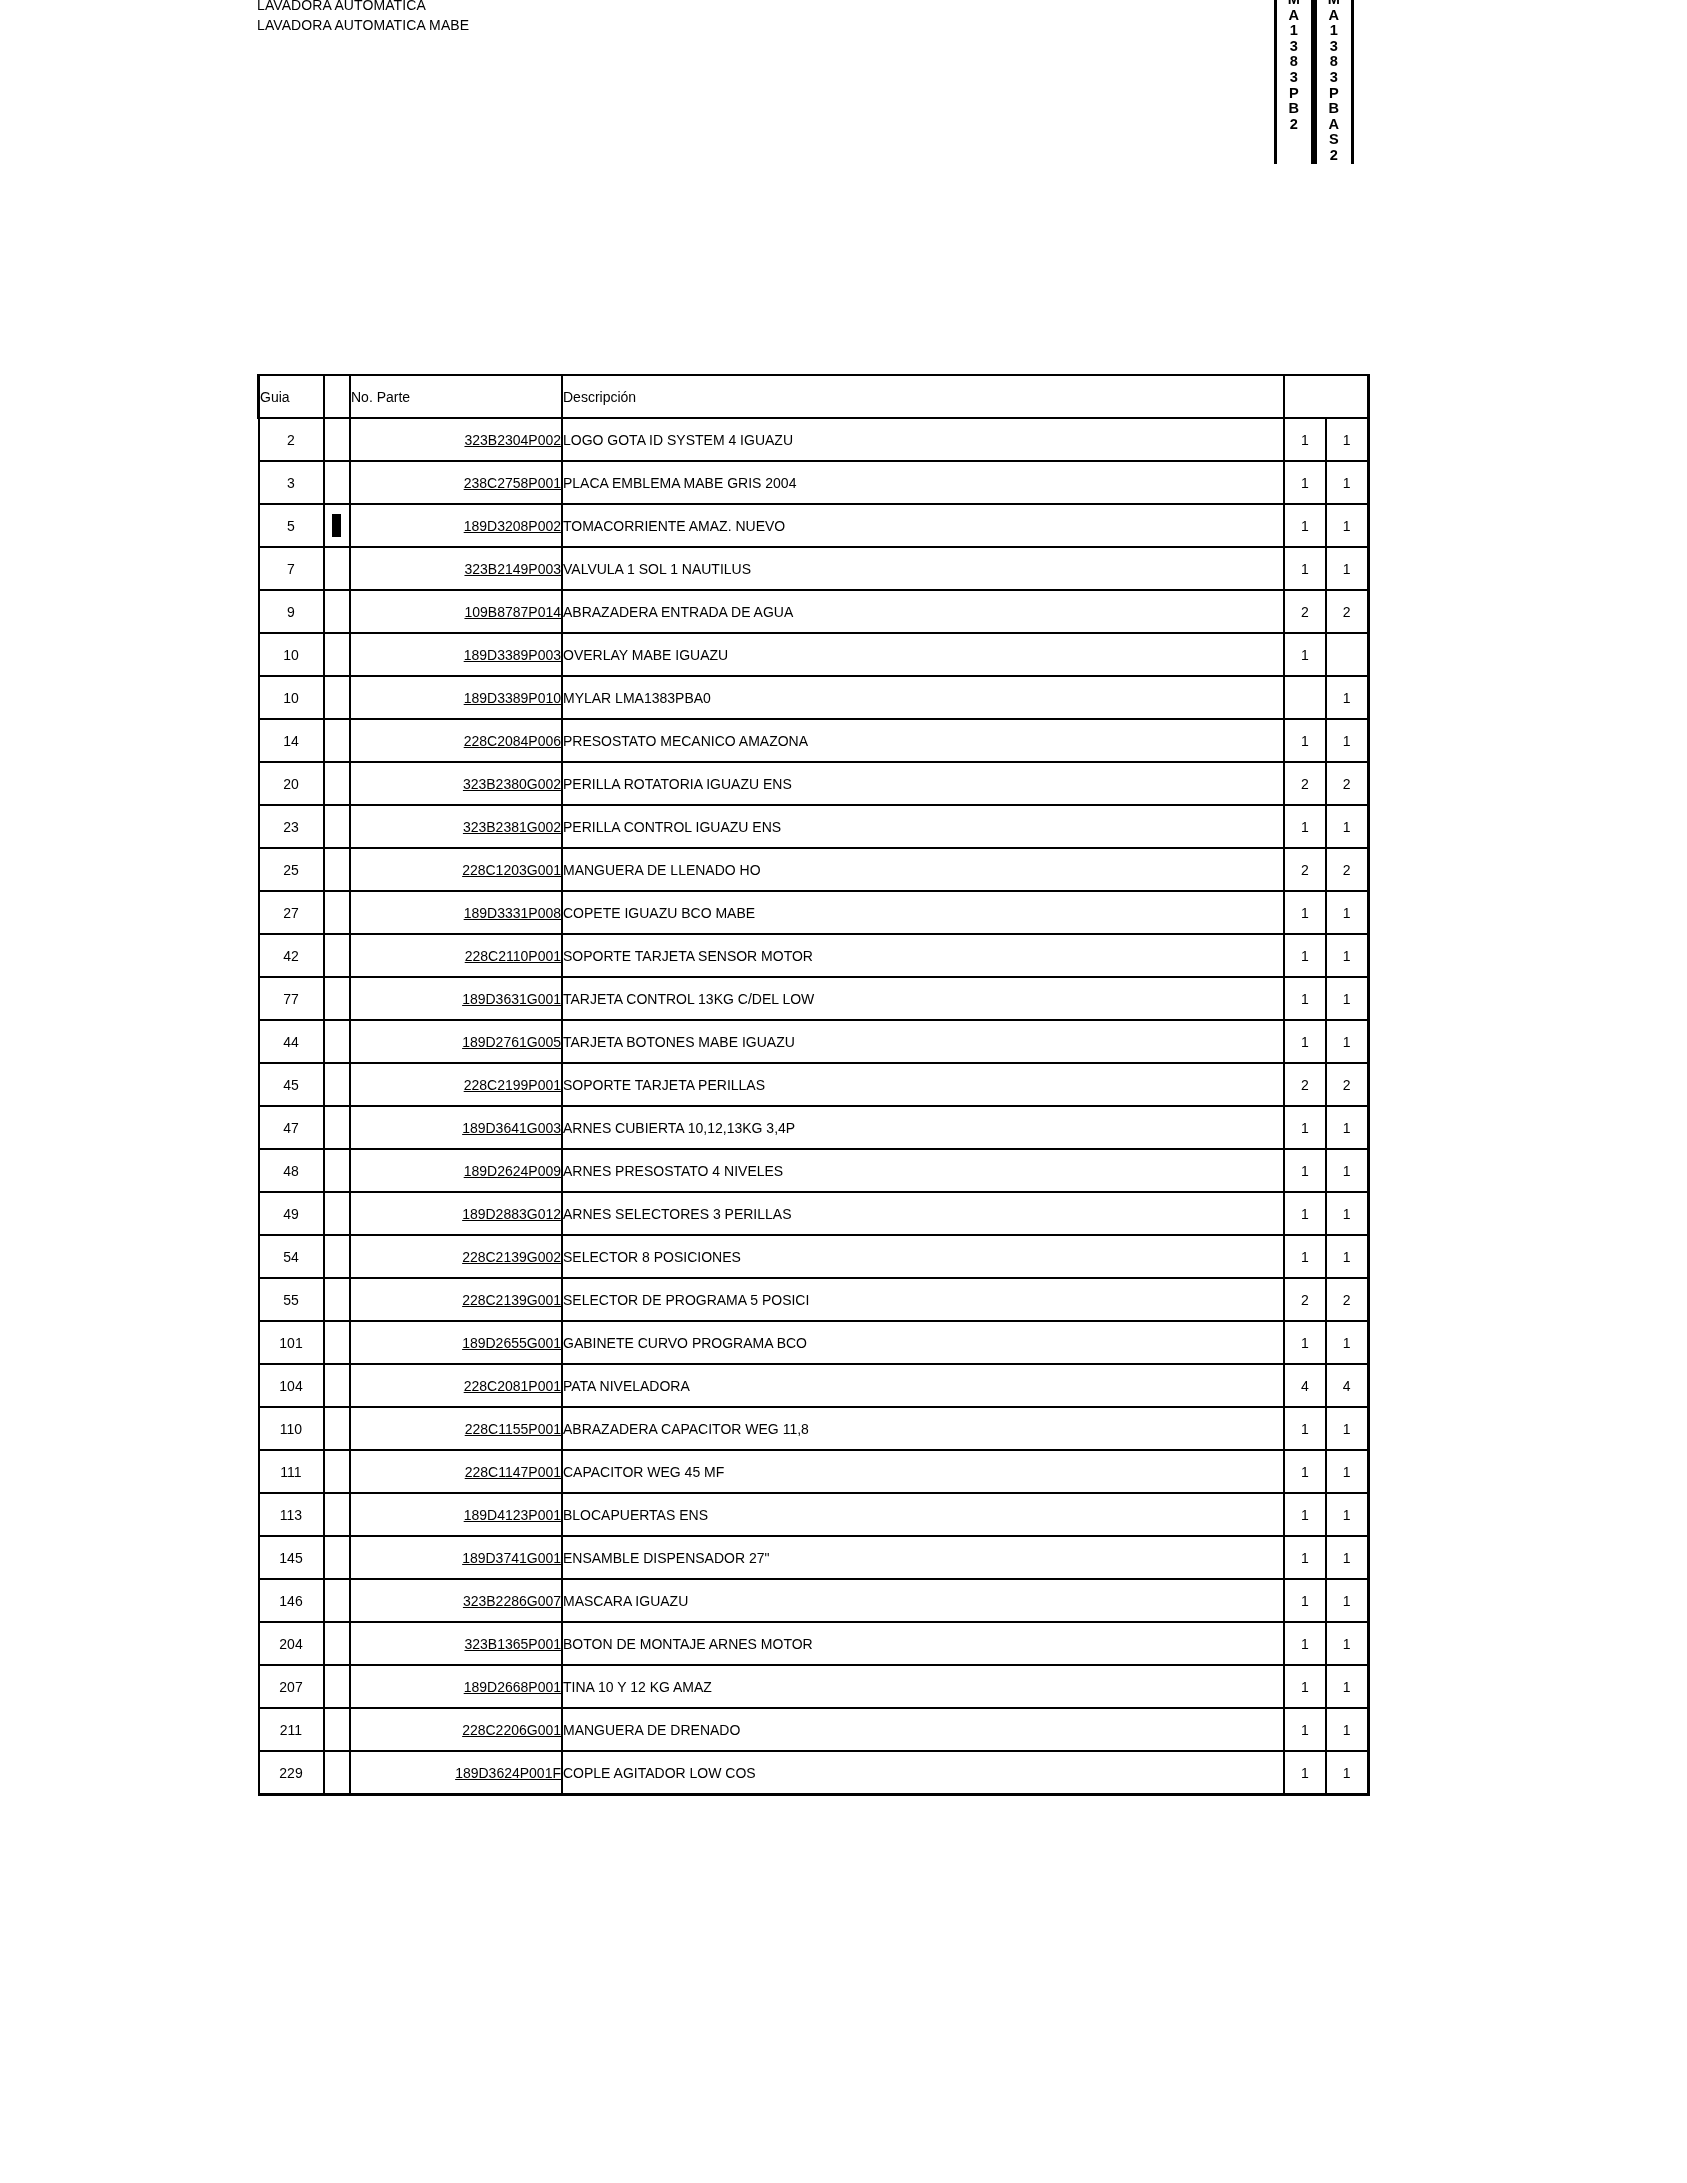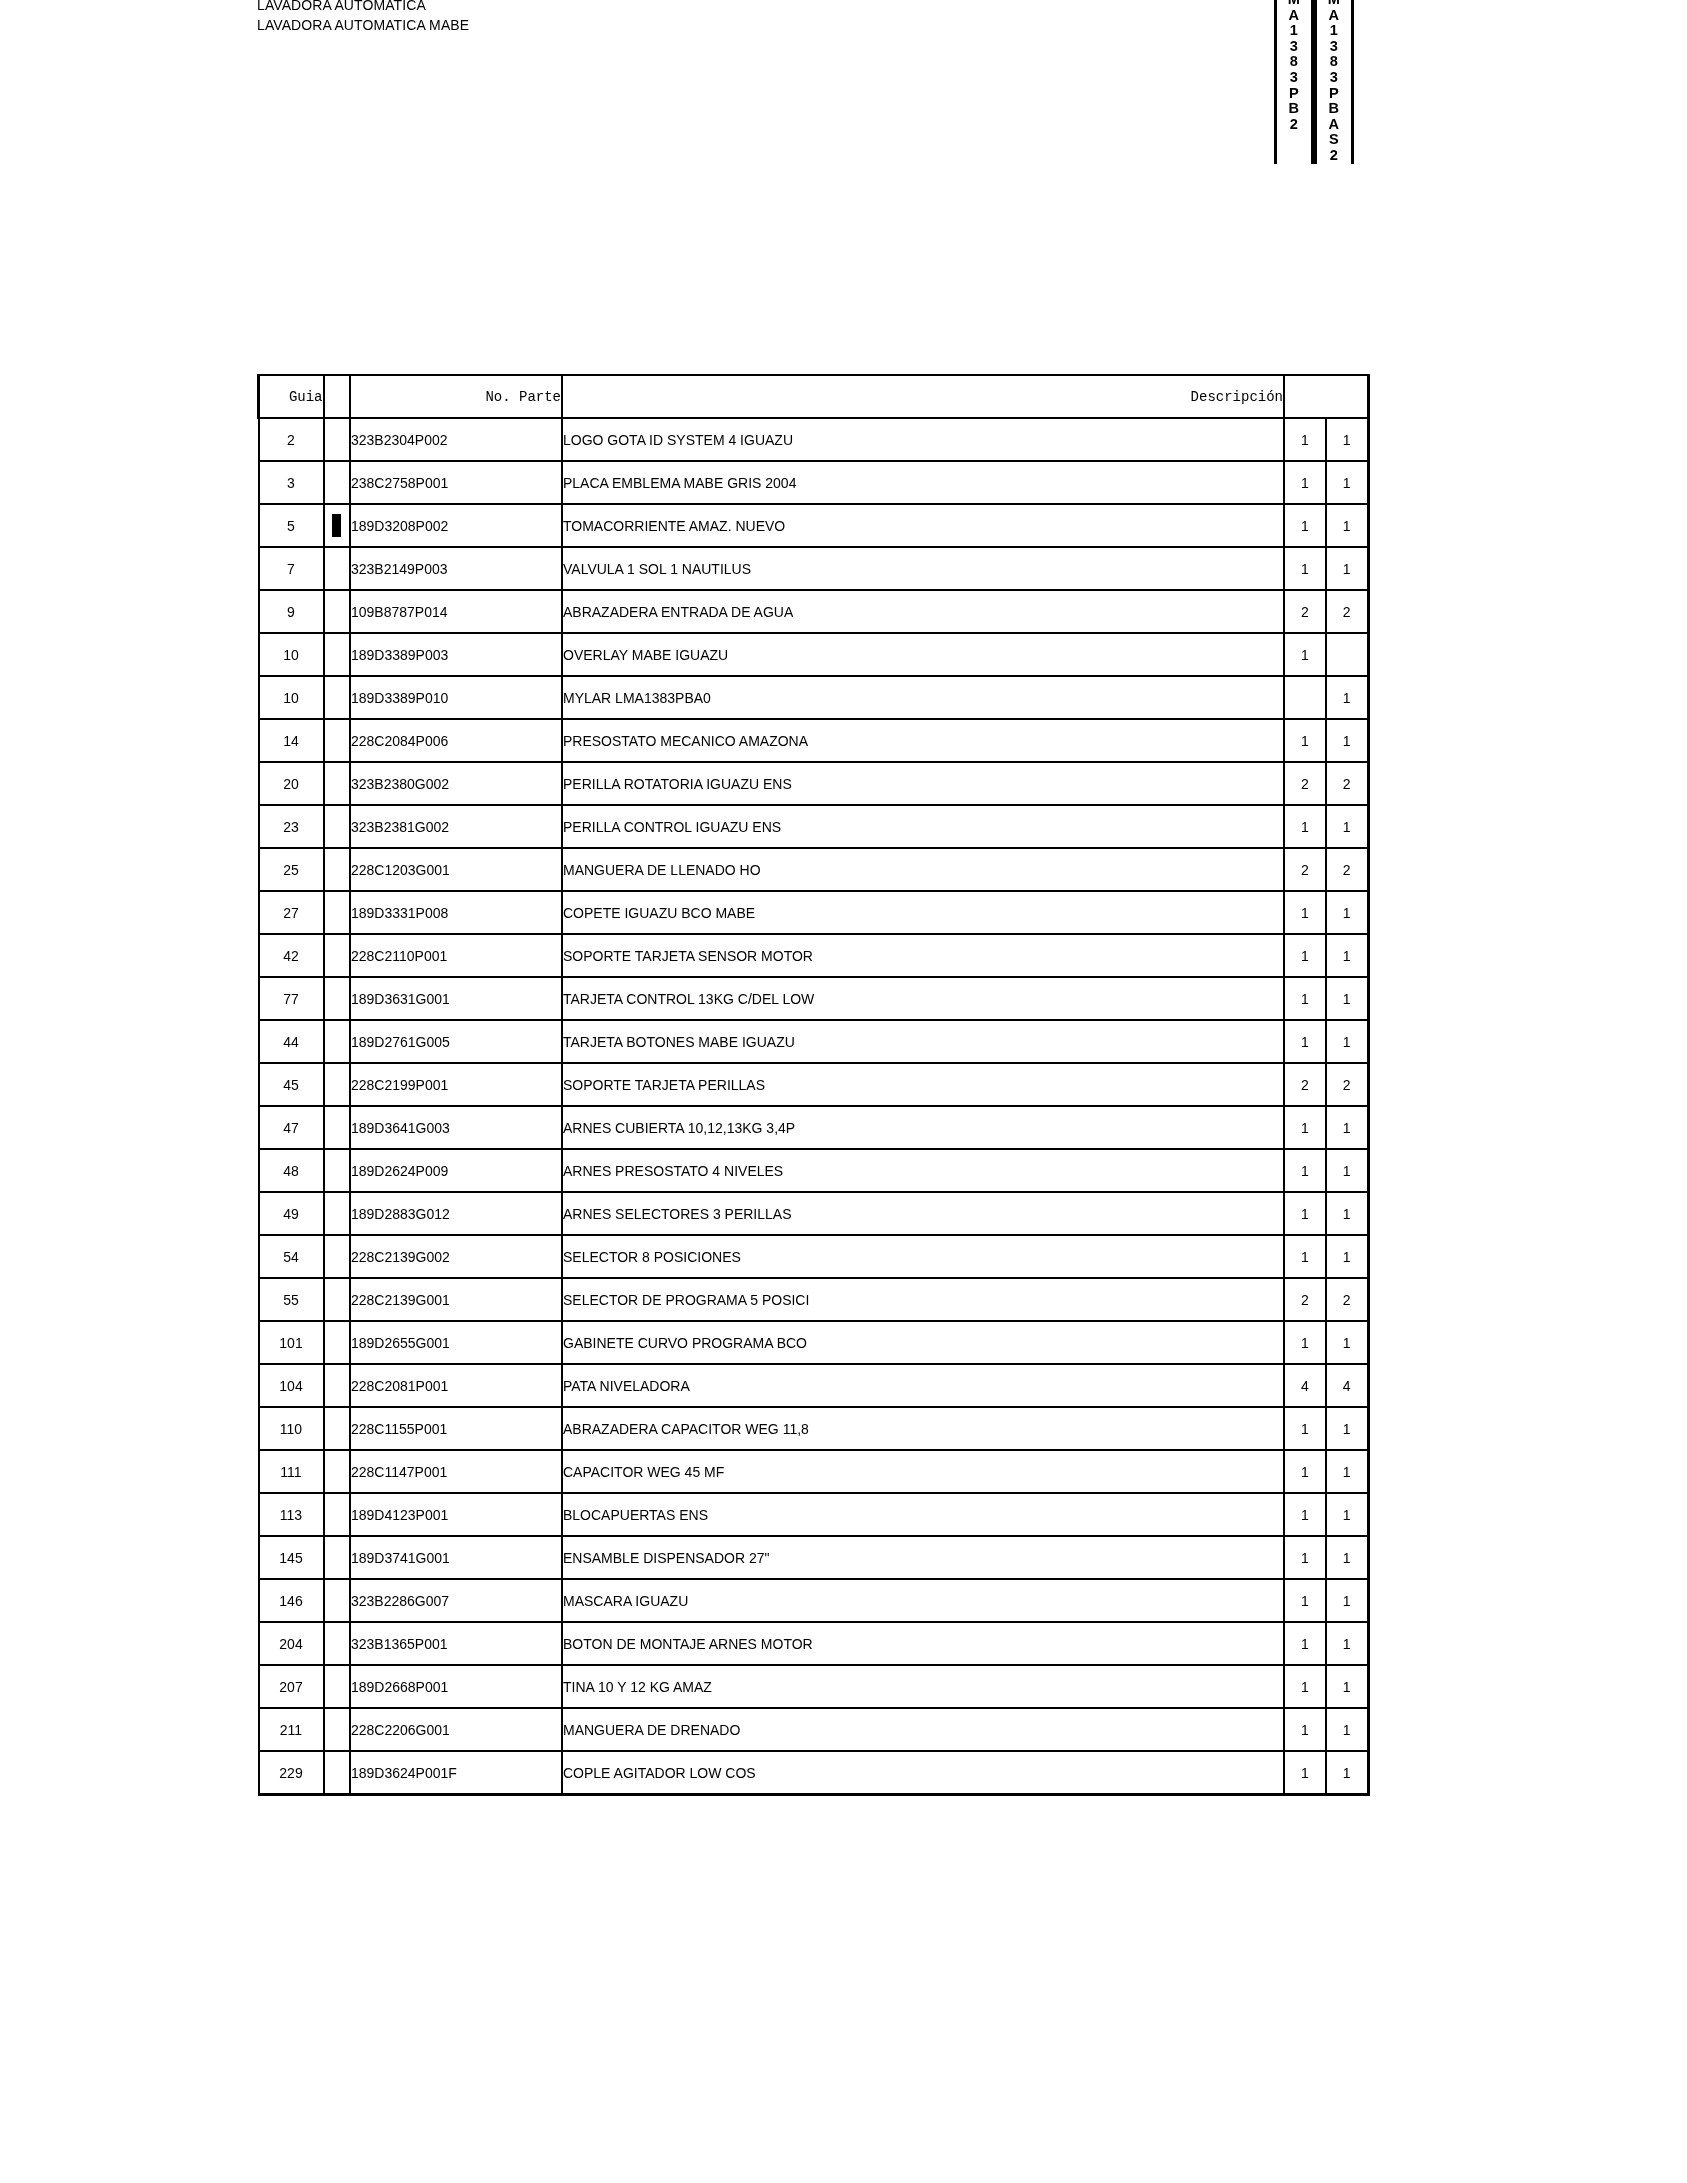--- a/index.html
+++ b/index.html
@@ -74,33 +74,32 @@
   
   col.c-guia   { width: 65px; }
   col.c-mark   { width: 26.5px; }
   col.c-parte  { width: 212px; }
   col.c-desc   { width: 722px; }
   col.c-qty    { width: 42px; }
 
   thead th {
     font-weight: bold;
     font-size: 18px;
-    text-align: right;
+    text-align: left;
     height: 44px;
     border-top: 3.3px solid #000;
     border-bottom: 3.3px solid #000;
-    font-family: Liberation Mono, monospace;
   }
   thead th.h-guia  { border-left: 3.3px solid #000; }
   thead th.h-mark  { border-left: 2px solid #000; border-right: 2px solid #000; }
   thead th.h-blank { border-right: 3.3px solid #000; background: #fff; }
 
   td.guia  { text-align: center; border-left: 3.3px solid #000; }
   td.mark  { text-align: center; }
-  td.parte { text-align: left; }
+  td.parte { text-align: right; text-decoration: underline; }
   td.desc  { text-align: left; padding-left: 9.3px; }
   td.qty   { text-align: center; border-left: 3.3px solid #000; border-right: 3.3px solid #000; }
   td.qty.last { border-right: 3.3px solid #000; }
 
   tbody tr:last-child td { border-bottom: 3.3px solid #000; }
 
   
   .marker {
     display: inline-block;
     width: 8.6px;

